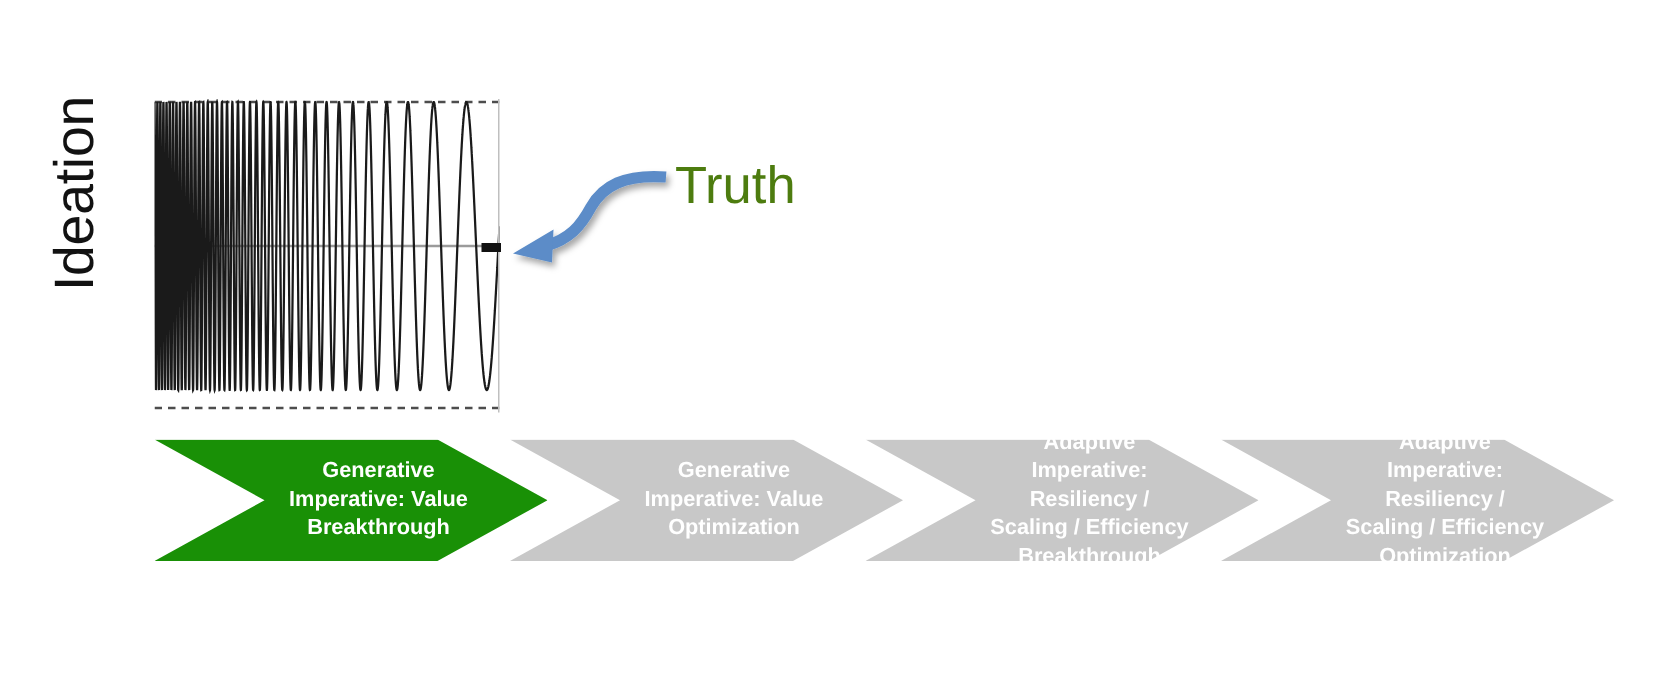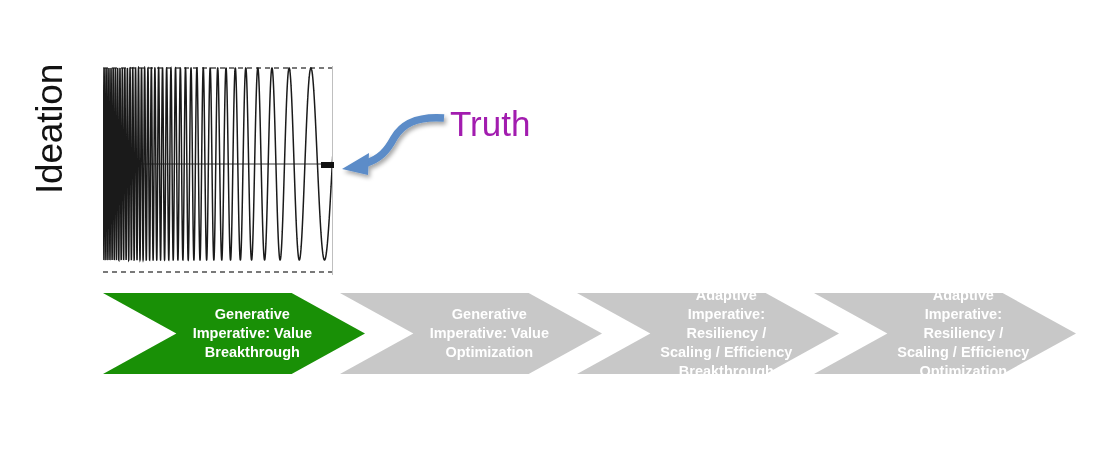--- a/index.html
+++ b/index.html
@@ -57,21 +57,21 @@
     position:absolute;
     left:338px;top:108px;
     width:110px;height:78px;
   }
   #truth-arrow svg{display:block;overflow:visible;}
 
   #truth-label{
     position:absolute;
     left:450px;top:104px;
     font-size:35px;
-    color:#a21caf;
+    color:#4d7c0f;
     letter-spacing:0px;
     white-space:nowrap;
   }
 
   
   #process-flow{
     position:absolute;
     left:0;top:293px;
     width:1116px;height:120px;
   }

